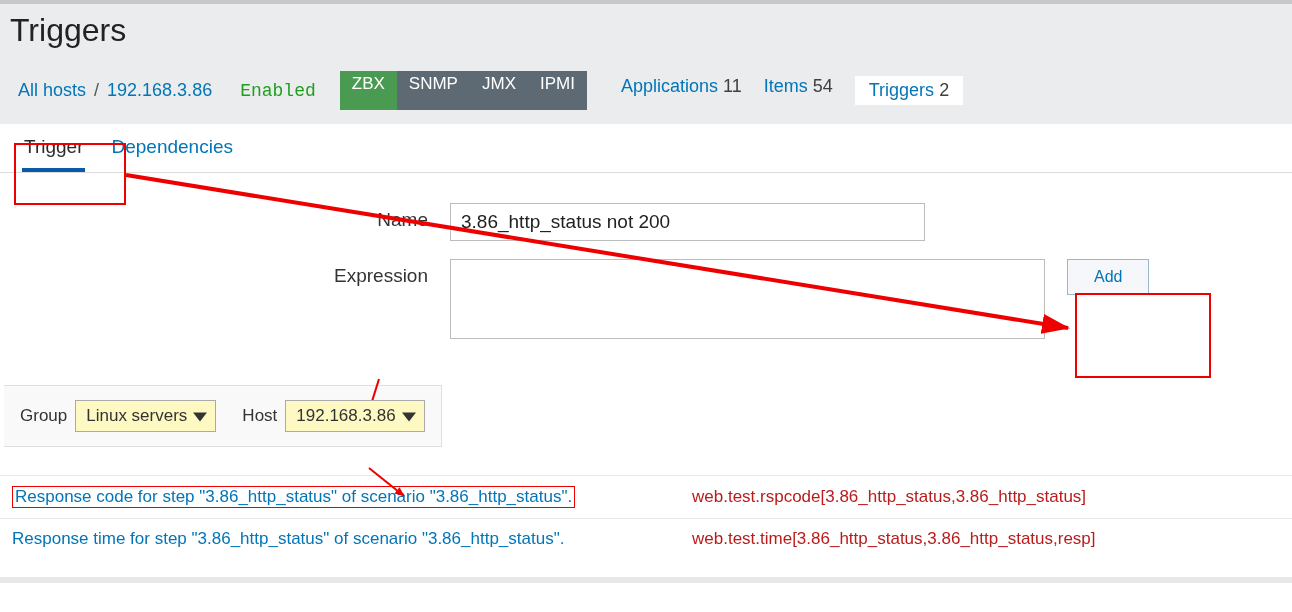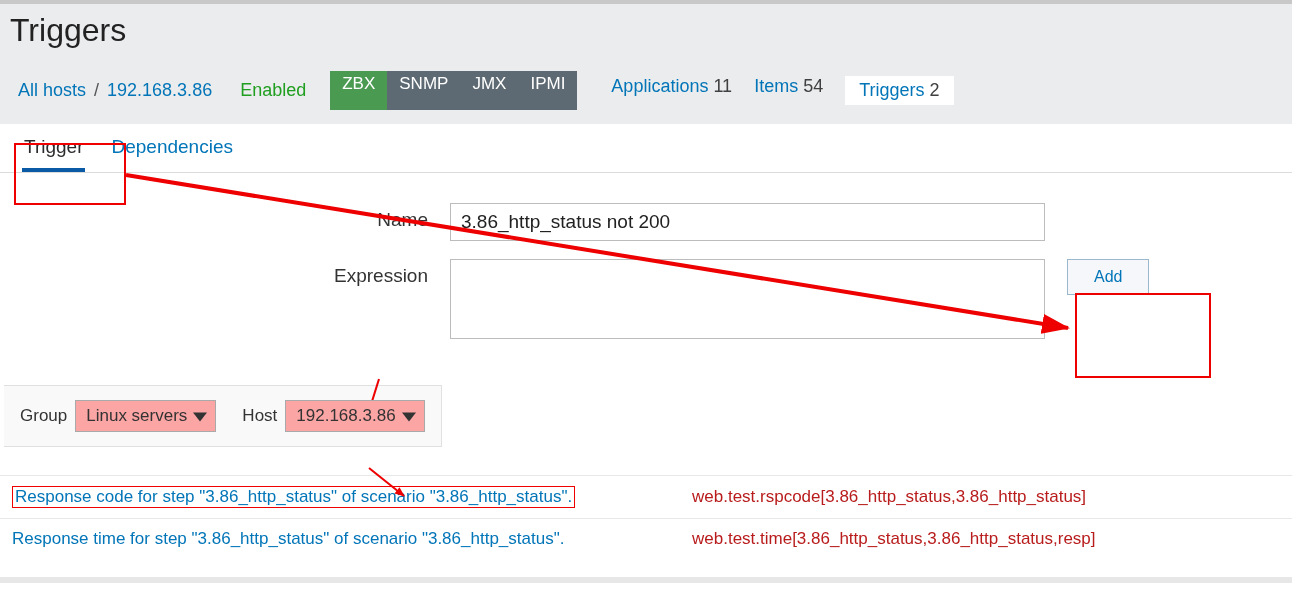--- a/index.html
+++ b/index.html
@@ -25,21 +25,21 @@
       background: #ebecee;
       padding: 4px 10px 14px 18px;
       display: flex;
       align-items: center;
       gap: 6px;
       flex-wrap: nowrap;
       white-space: nowrap;
     }
     .breadcrumb-bar a { color: #0275b8; text-decoration: none; font-size: 18px; }
     .breadcrumb-bar .sep { color: #555; font-size: 18px; padding: 0 2px; }
-    .status-enabled { color: #1f9e1f; font-size: 18px; margin-left: 22px; margin-right: 12px; }
+    .status-enabled { color: #1f9e1f; font-size: 18px; margin-left: 22px; margin-right: 12px; font-family: Liberation Mono, monospace; }
     .pill-row { display: inline-flex; margin-left: 6px; }
     .pill {
       background: #5e6a73; color: #fff; font-size: 17px; padding: 3px 12px 16px; line-height: 1.2;
     }
     .pill.zbx { background: #4a9a51; }
     .grey-count { color: #404040; }
     
     .section-links { display: inline-flex; gap: 22px; margin-left: 28px; font-size: 18px; }
     .section-link { color: #0275b8; text-decoration: none; }
     .section-link.active-link {
@@ -61,21 +61,21 @@
     }
     .red-box-tab {
       position: absolute; border: 2px solid #e00; pointer-events: none;
     }
     .red-box-tab.tab1 { left: 14px; top: 143px; width: 112px; height: 62px; }
     
     .form-area { padding: 30px 20px 20px 20px; }
     .form-row { display: flex; align-items: flex-start; margin-bottom: 18px; }
     .form-label { width: 430px; text-align: right; font-size: 19px; color: #333; padding-top: 6px; padding-right: 22px;}
     .form-input {
-      border: 1px solid #bcbcbc; padding: 7px 10px; font-size: 19px; width: 595px; background: #fff; color: #222;
+      border: 1px solid #bcbcbc; padding: 7px 10px; font-size: 19px; width: 475px; background: #fff; color: #222;
     }
     .expr-box {
       border: 1px solid #bcbcbc; width: 595px; height: 80px; background: #fff;
     }
     .add-btn {
       border: 1px solid #9bb7cc; background: #f5f7fa; color: #0275b8;
       padding: 8px 26px; font-size: 16px; cursor: pointer; margin-left: 22px; margin-top: 0;
     }
     .red-box-add {
       position: absolute; left: 1075px; top: 293px; width: 136px; height: 85px;
@@ -86,21 +86,21 @@
     .arrow-holder { position: absolute; pointer-events: none; }
     
     .filter-bar {
       border: 1px solid #e0e0e0; border-left: none; background: #f9f9f9;
       padding: 14px 16px; display: inline-flex; align-items: center; gap: 8px;
       margin-top: 8px;
       justify-content: center;
     }
     .filter-label { font-size: 17px; color: #333; }
     .sel {
-      border: 1px solid #a9a9a9; background: #fca5a5; padding: 5px 28px 5px 10px;
+      border: 1px solid #a9a9a9; background: #fef9c3; padding: 5px 28px 5px 10px;
       font-size: 17px; position: relative; display: inline-flex; align-items: center;
     }
     .sel::after {
       content: ""; position: absolute; right: 8px; top: 50%; transform: translateY(-40%);
       border-left: 7px solid transparent; border-right: 7px solid transparent; border-top: 9px solid #333;
     }
     
     .items-table { width: 100%; border-collapse: collapse; margin-top: 28px; }
     .items-table td { padding: 10px 12px; border-top: 1px solid #e8e8e8; font-size: 17px; vertical-align: middle;}
     .items-table td.link-cell a { color: #0275b8; text-decoration: none; }

